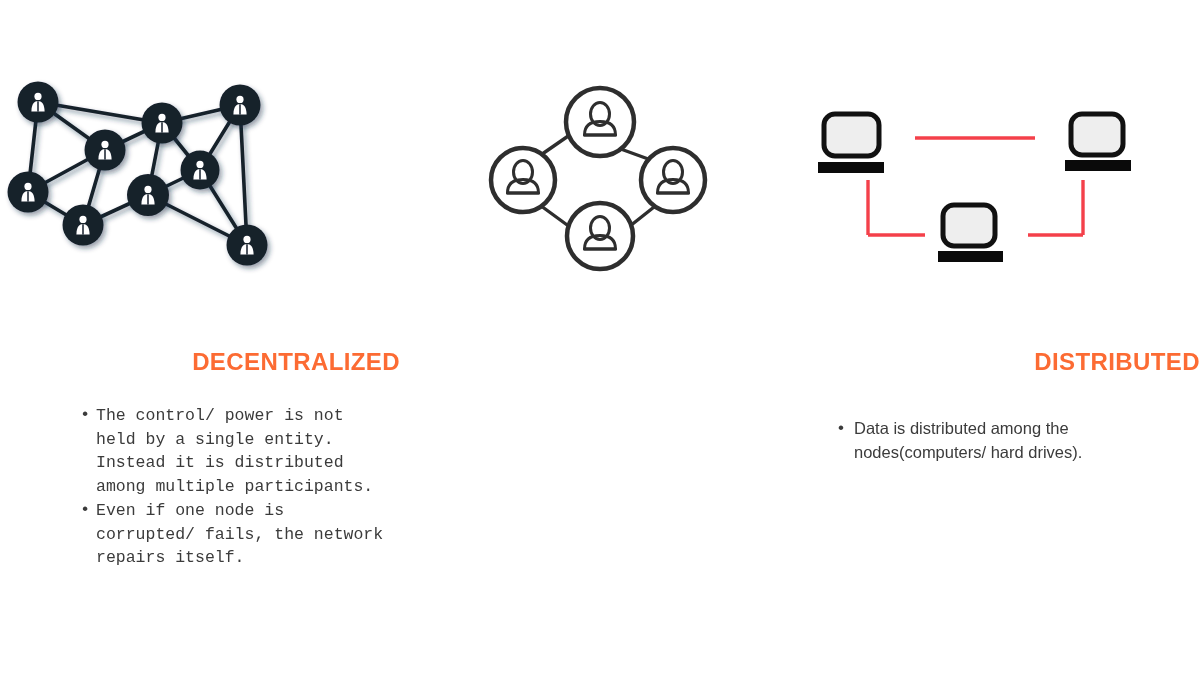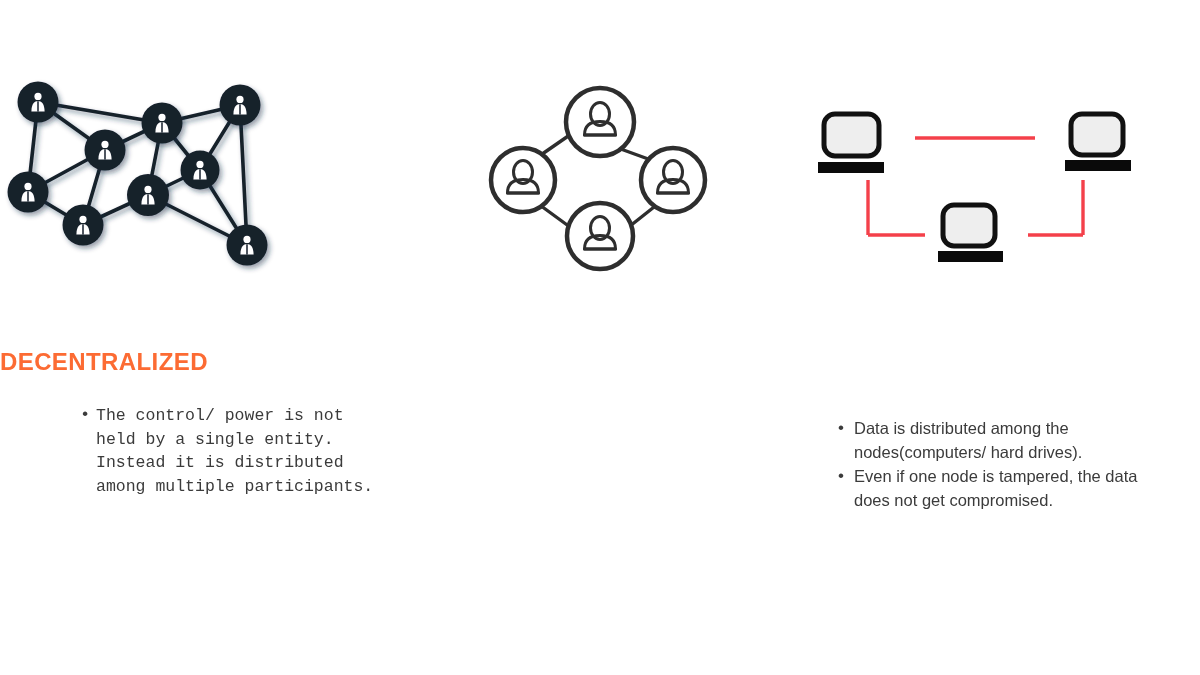--- a/index.html
+++ b/index.html
@@ -42,21 +42,21 @@
     height: 230px;
   }
   .diagram-wrap svg {
     display: block;
   }
   .col-title {
     position: absolute;
     top: 348px;
     left: 0;
     width: 400px;
-    text-align: left;
+    text-align: right;
     color: #fc6b33;
     font-size: 24px;
     font-weight: bold;
     letter-spacing: 0.4px;
     font-family: "Liberation Sans", sans-serif;
   }
   .bullets {
     position: absolute;
     top: 404px;
     margin: 0;
@@ -165,20 +165,21 @@
               <use href="#person-glyph" x="247" y="175"></use>
             </g>
           </g>
         </svg>
       </div>
 
       <div class="col-title">DECENTRALIZED</div>
 
       <ul class="bullets">
         <li>The control/ power is not held by a single entity. Instead it is distributed among multiple participants.</li>
+        <li>Even if one node is corrupted/ fails, the network repairs itself.</li>
       </ul>
     </div>
 
     <div class="column col-2">
       <div class="diagram-wrap">
         <svg width="400" height="230" viewBox="0 0 400 230" xmlns="http://www.w3.org/2000/svg">
           <defs>
             <g id="avatar-glyph">
               <ellipse cx="0" cy="-8" rx="9.5" ry="11.5" fill="none" stroke="#2e2e2e" stroke-width="3"></ellipse>
               <path d="M -15.5 13 C -15.5 2.5 -8.5 -0.5 0 -0.5 C 8.5 -0.5 15.5 2.5 15.5 13 Z" fill="none" stroke="#2e2e2e" stroke-width="3" stroke-linejoin="round"></path>
@@ -241,21 +242,21 @@
               <rect x="138" y="181" width="65" height="11" fill="#0a0a0a"></rect>
             </g>
             <g>
               <rect x="271" y="44" width="52" height="41" rx="11" ry="11" fill="#eeeeee" stroke="#111111" stroke-width="5"></rect>
               <rect x="265" y="90" width="66" height="11" fill="#0a0a0a"></rect>
             </g>
           </g>
         </svg>
       </div>
 
+      <div class="col-title">DISTRIBUTED</div>
 
       <ul class="bullets">
         <li>Data is distributed among the nodes(computers/ hard drives).</li>
-        <li>Even if one node is tampered, the data does not get compromised.</li>
       </ul>
     </div>
 
   </div>
 </div>
 
 </body></html>

